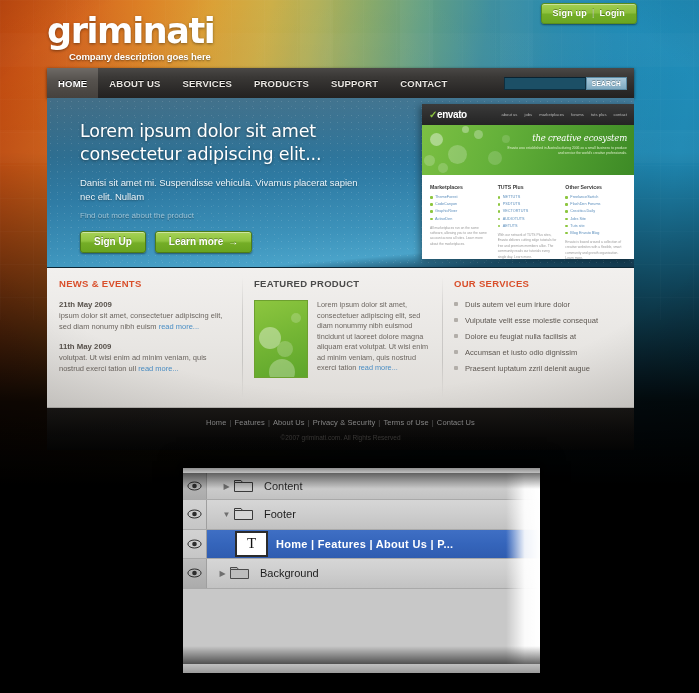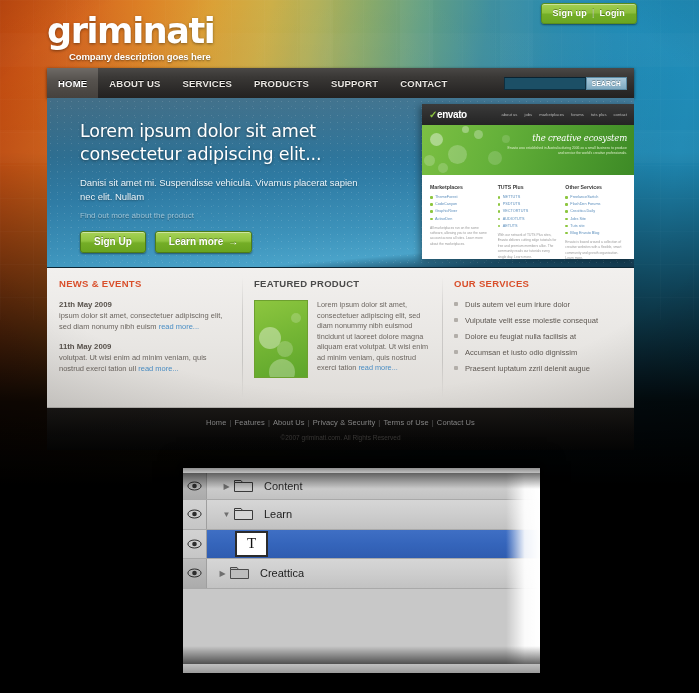--- a/index.html
+++ b/index.html
@@ -592,58 +592,59 @@
         </span>
       </div>
       <div class="layer-indent" style="width:12px"></div>
       <div class="twisty">▼</div>
       <div class="folder-icon">
         <svg width="19" height="14" viewBox="0 0 19 14">
             <path d="M0.5 3.5 L0.5 12.5 L18.5 12.5 L18.5 3.5 Z" fill="#d6d6d6" stroke="#3a3a3a" stroke-width="1"></path>
             <path d="M0.5 3.5 L0.5 1.5 L7 1.5 L8.5 3.5 Z" fill="#d6d6d6" stroke="#3a3a3a" stroke-width="1"></path>
           </svg>
       </div>
-      <div class="layer-name">Learn</div>
+      <div class="layer-name">Footer</div>
     </div>
 
 
     <div class="layer-row selected">
       <div class="eye-cell">
         <span class="eye-icon">
           <svg width="15" height="10" viewBox="0 0 15 10">
               <ellipse cx="7.5" cy="5" rx="6.6" ry="4" fill="none" stroke="#2c2c2c" stroke-width="1"></ellipse>
               <circle cx="7.5" cy="5" r="2.3" fill="#2c2c2c"></circle>
             </svg>
         </span>
       </div>
       <div class="layer-indent" style="width:28px"></div>
       <div class="thumb text-thumb tbox">
           <span>T</span>
         </div>
+      <div class="layer-name">Home | Features | About Us | P...</div>
     </div>
 
 
     <div class="layer-row last">
       <div class="eye-cell">
         <span class="eye-icon">
           <svg width="15" height="10" viewBox="0 0 15 10">
               <ellipse cx="7.5" cy="5" rx="6.6" ry="4" fill="none" stroke="#2c2c2c" stroke-width="1"></ellipse>
               <circle cx="7.5" cy="5" r="2.3" fill="#2c2c2c"></circle>
             </svg>
         </span>
       </div>
       <div class="layer-indent" style="width:8px"></div>
       <div class="twisty">▶</div>
       <div class="folder-icon">
         <svg width="19" height="14" viewBox="0 0 19 14">
             <path d="M0.5 3.5 L0.5 12.5 L18.5 12.5 L18.5 3.5 Z" fill="#bdbdbd" stroke="#4a4a4a" stroke-width="1"></path>
             <path d="M0.5 3.5 L0.5 1.5 L7 1.5 L8.5 3.5 Z" fill="#bdbdbd" stroke="#4a4a4a" stroke-width="1"></path>
           </svg>
       </div>
-      <div class="layer-name">Creattica</div>
+      <div class="layer-name">Background</div>
     </div>
 
     <div id="panel-fade-right"></div>
     <div id="panel-fade-top"></div>
     <div id="panel-fade-bottom"></div>
   </div>
   <div id="layers-panel-bottom"></div>
 </div>
 
 </body></html>

